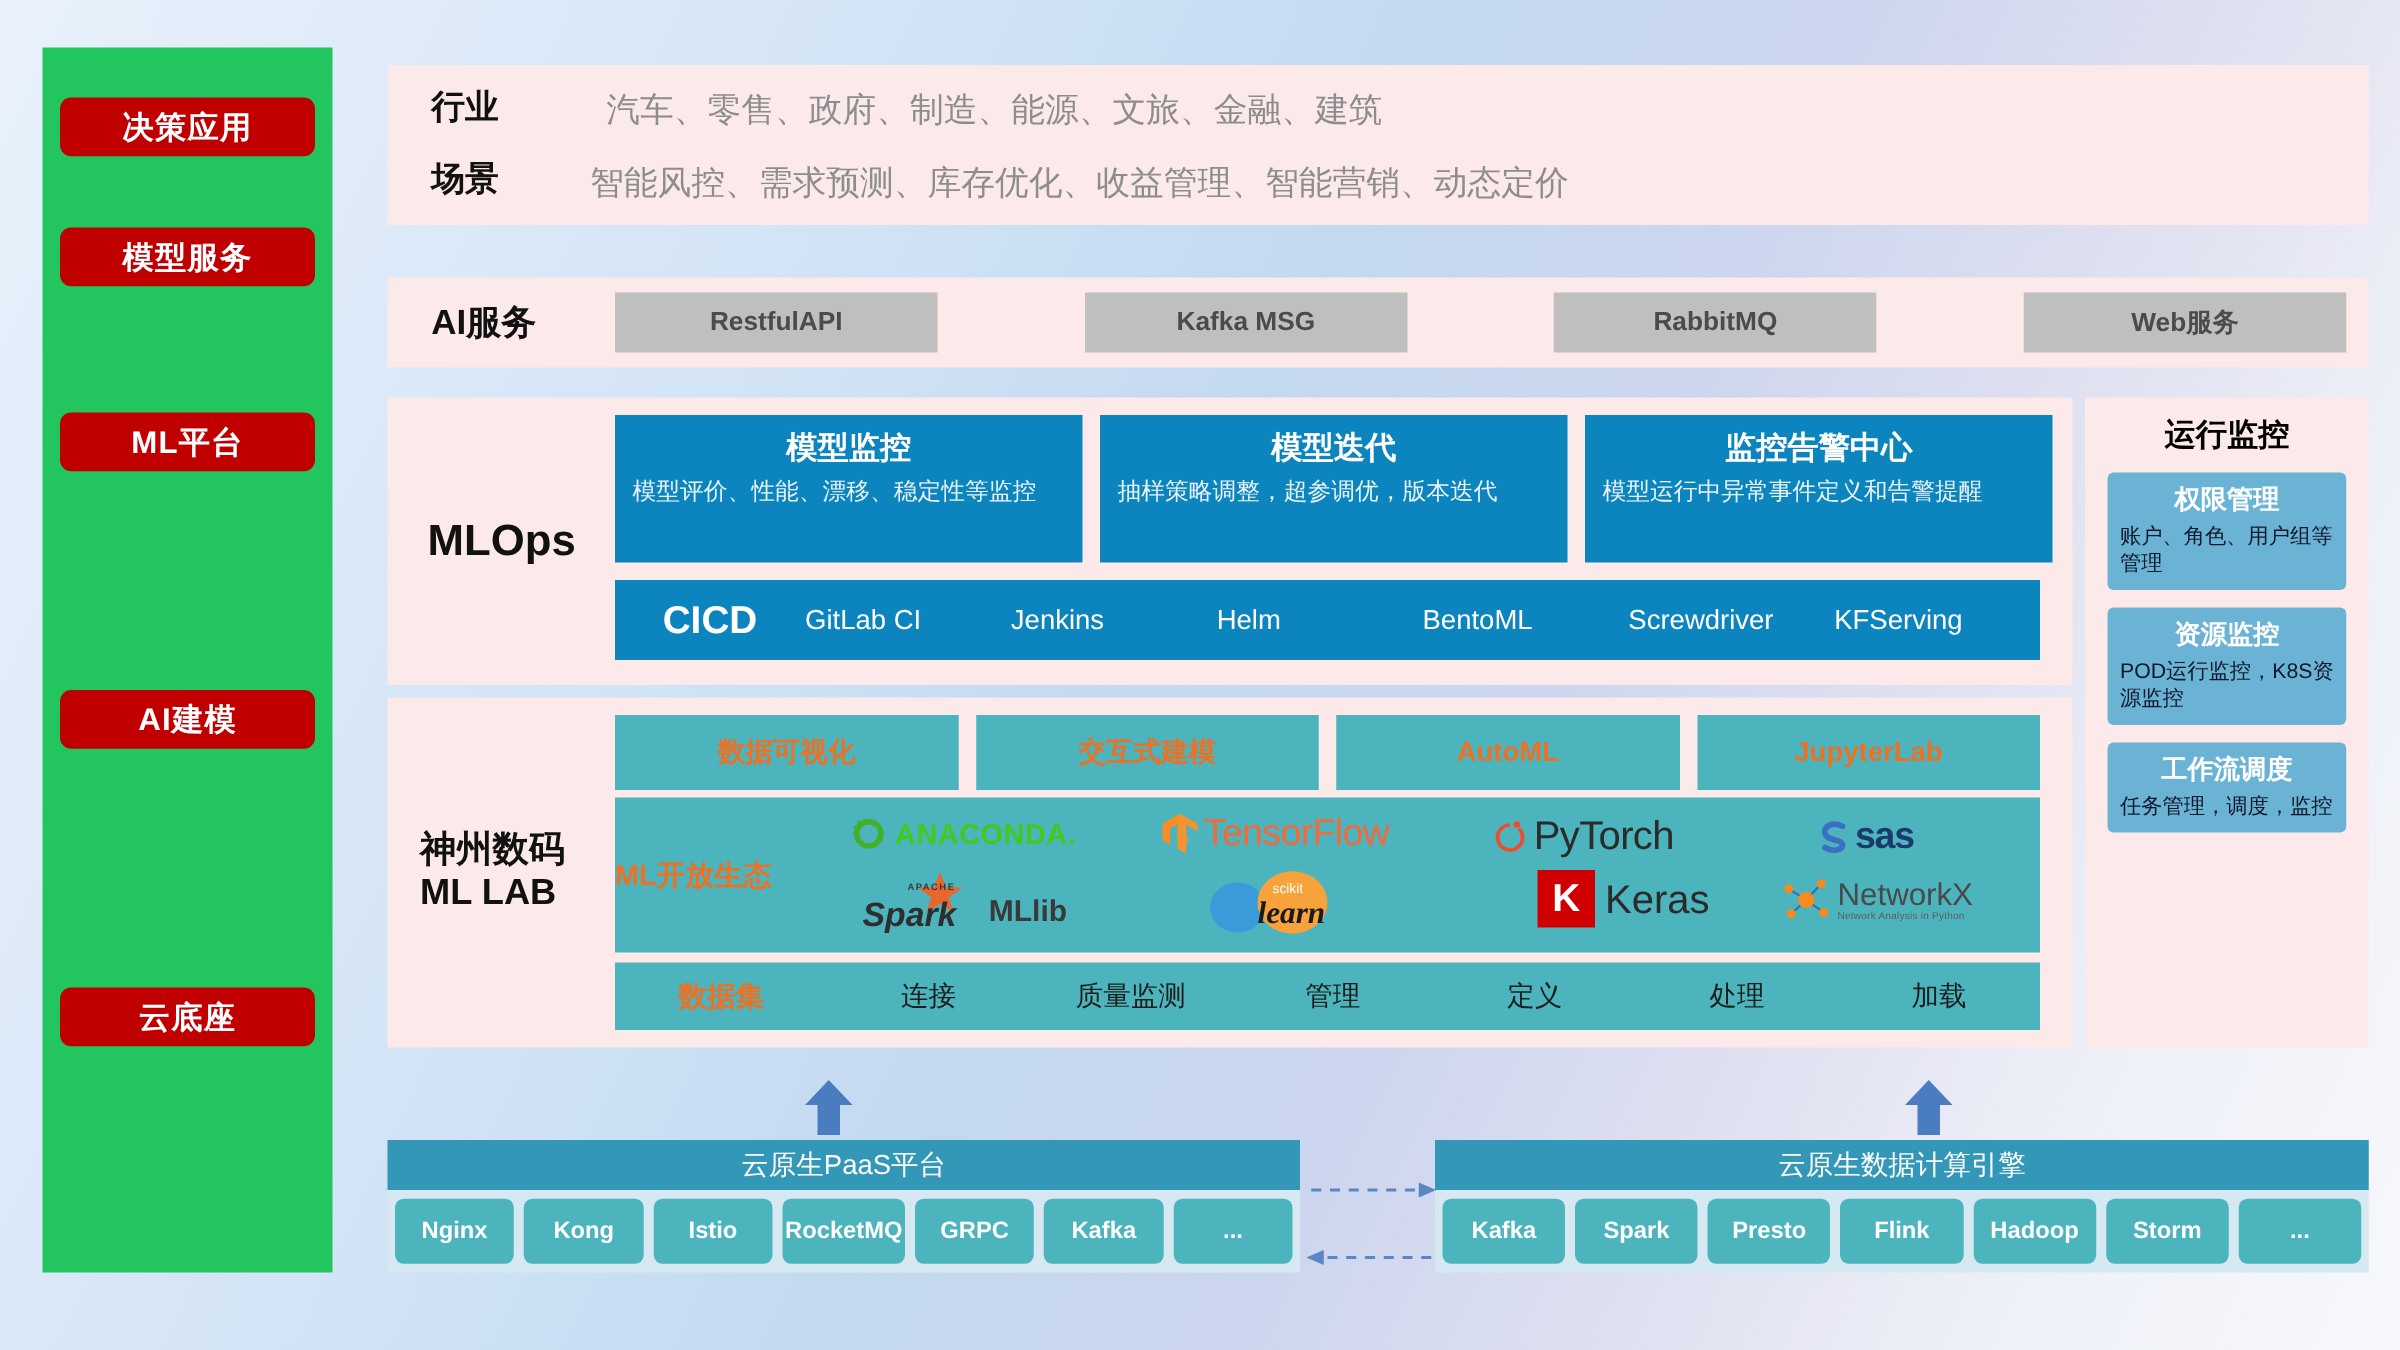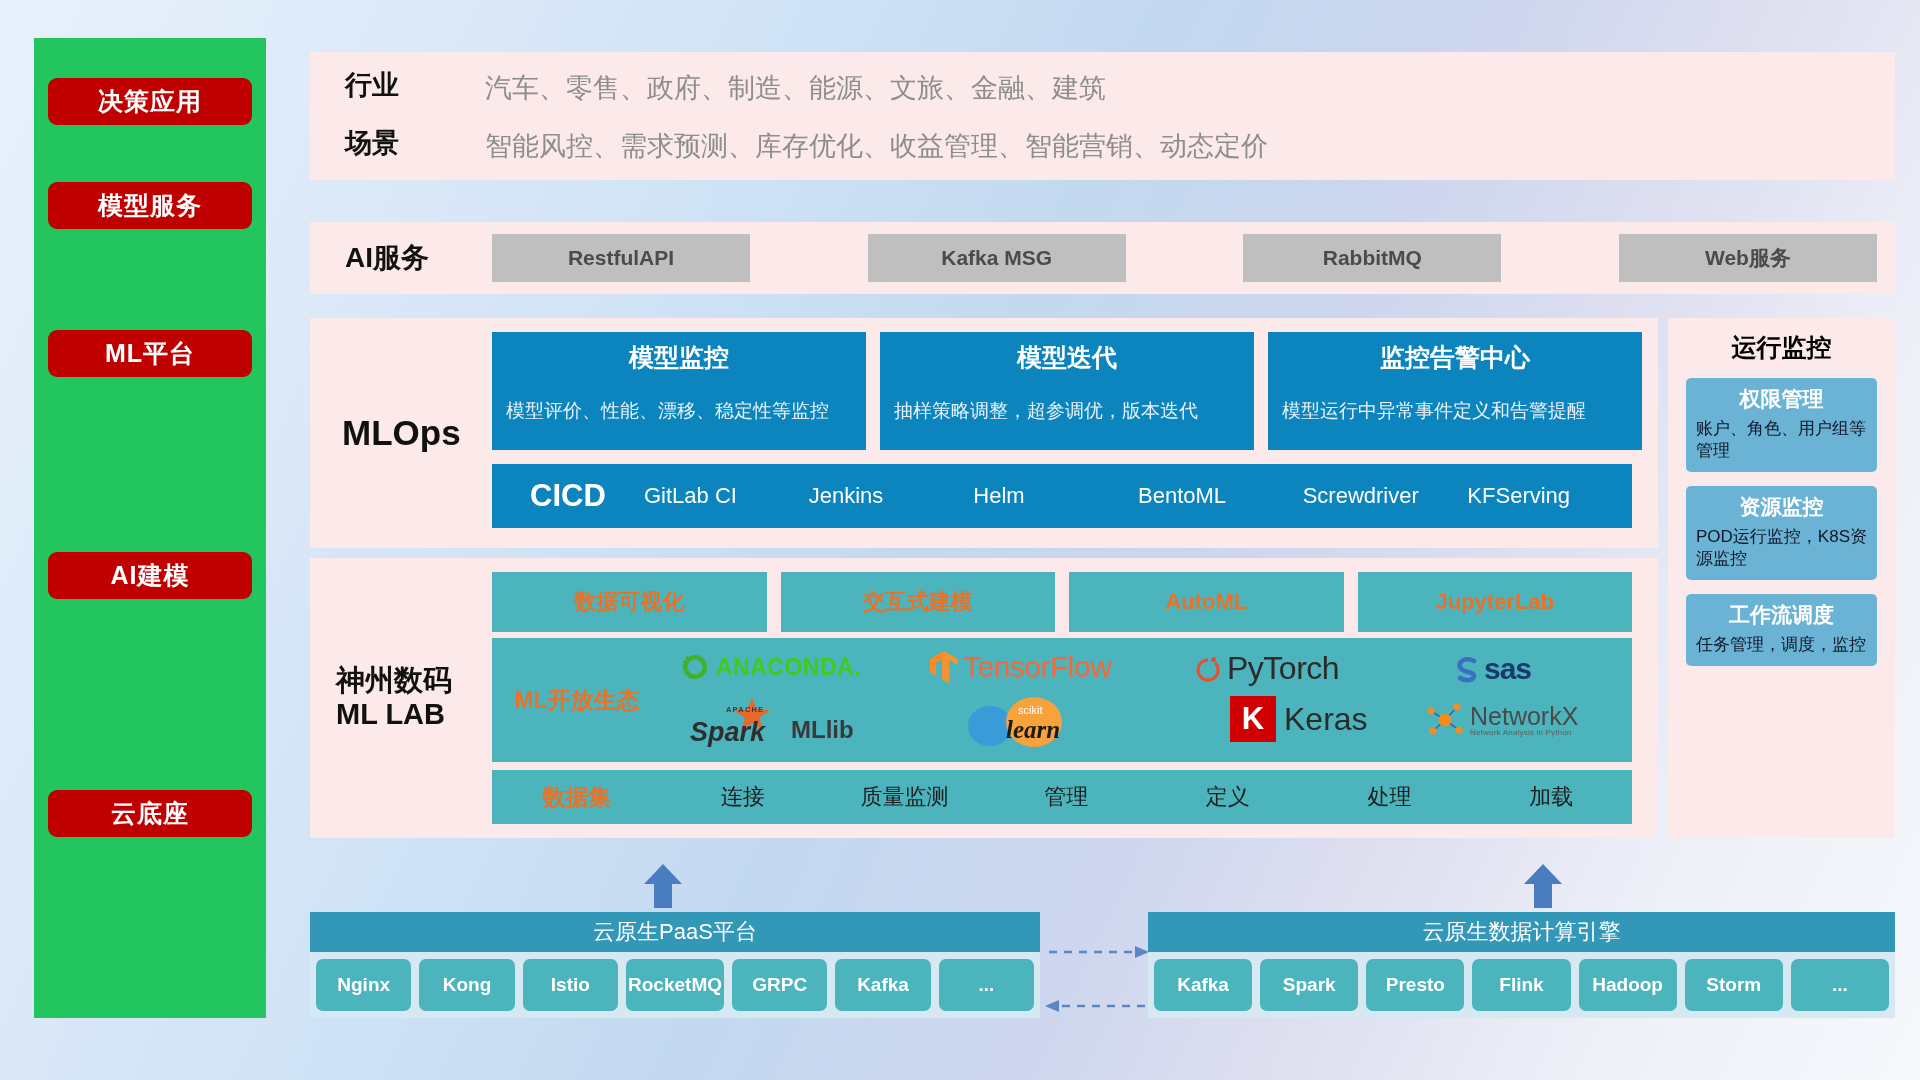--- a/index.html
+++ b/index.html
@@ -44,21 +44,21 @@
     display: flex; flex-direction: column; justify-content: center;
     line-height: 1.16;
   }
 
   
   #band-industry { top: 52px; height: 128px; width: 1585px; }
   #industry-label { left: 35px; top: 10px; width: 120px; height: 48px; font-size: 27px; align-items:flex-start;}
   #scenario-label { left: 35px; top: 68px; width: 120px; height: 48px; font-size: 27px; align-items:flex-start;}
   .gray-text { position: absolute; color: #8d8d8d; font-size: 27px; white-space: nowrap; }
   #industry-values { left: 175px; top: 18px; }
-  #scenario-values { left: 175px; top: 76px; }
+  #scenario-values { left: 162px; top: 76px; }
 
   
   #band-aiserv { top: 222px; height: 72px; }
   #aiserv-label { left: 35px; top: 0; height: 72px; font-size: 28px; }
   #aiserv-chips { position: absolute; left: 182px; top: 12px; width: 1385px;
                   display: flex; gap: 0; justify-content: space-between; }
   .svc-chip {
     width: 258px; height: 48px; background: #bfbfbf;
     display: flex; align-items: center; justify-content: center;
     font-size: 21px; font-weight: bold; color: #4b4b4b;
@@ -66,21 +66,21 @@
 
   
   #band-mlops { top: 318px; height: 230px; width: 1348px; }
   #mlops-label { left: 32px; top: 0; height: 230px; font-size: 35px; }
   #mlops-cards { position: absolute; left: 182px; top: 14px;
                  display: flex; gap: 14px; }
   .op-card {
     width: 374px; height: 118px; background: #0c84bd; color: #fff;
     padding: 9px 14px 0 14px;
   }
-  .op-card h4 { font-size: 25px; text-align: center; font-weight: bold; margin-bottom: 24px; }
+  .op-card h4 { font-size: 25px; text-align: center; font-weight: bold; margin-bottom: 7px; }
   .op-card p  { font-size: 19px; line-height: 1.32; color: #e8f3f9; font-weight: normal; }
 
   #cicd-bar {
     position: absolute; left: 182px; top: 146px; width: 1140px; height: 64px;
     background: #0c84bd; display: flex; align-items: center;
   }
   #cicd-title { width: 152px; text-align: center; color: #fff; font-size: 31px; font-weight: bold; }
   #cicd-items { flex: 1; display: flex; }
   .cicd-item {
     flex: 1; color: #fff; font-size: 22px; line-height: 1.15;
@@ -94,21 +94,21 @@
                 display: flex; gap: 14px; }
   .tool-chip {
     flex: 1; height: 60px; background: #4cb4bd;
     display: flex; align-items: center; justify-content: center;
     color: #eb7125; font-size: 22px; font-weight: bold;
   }
   #eco-band {
     position: absolute; left: 182px; top: 80px; width: 1140px; height: 124px;
     background: #4cb4bd; display: flex; align-items: center;
   }
-  #eco-label { width: 170px; text-align: center; color: #eb7125; font-size: 23px; font-weight: bold; }
+  #eco-label { width: 170px; color: #eb7125; font-size: 23px; font-weight: bold; }
   #eco-logos { flex: 1; height: 100%; position: relative; }
 
   #dataset-bar {
     position: absolute; left: 182px; top: 212px; width: 1140px; height: 54px;
     background: #4cb4bd; display: flex; align-items: center;
   }
   #dataset-title { width: 170px; text-align: center; color: #eb7125; font-size: 23px; font-weight: bold; }
   #dataset-items { flex: 1; display: flex; }
   .ds-item { flex: 1; text-align: center; color: #1d1d1d; font-size: 22px; }
 

